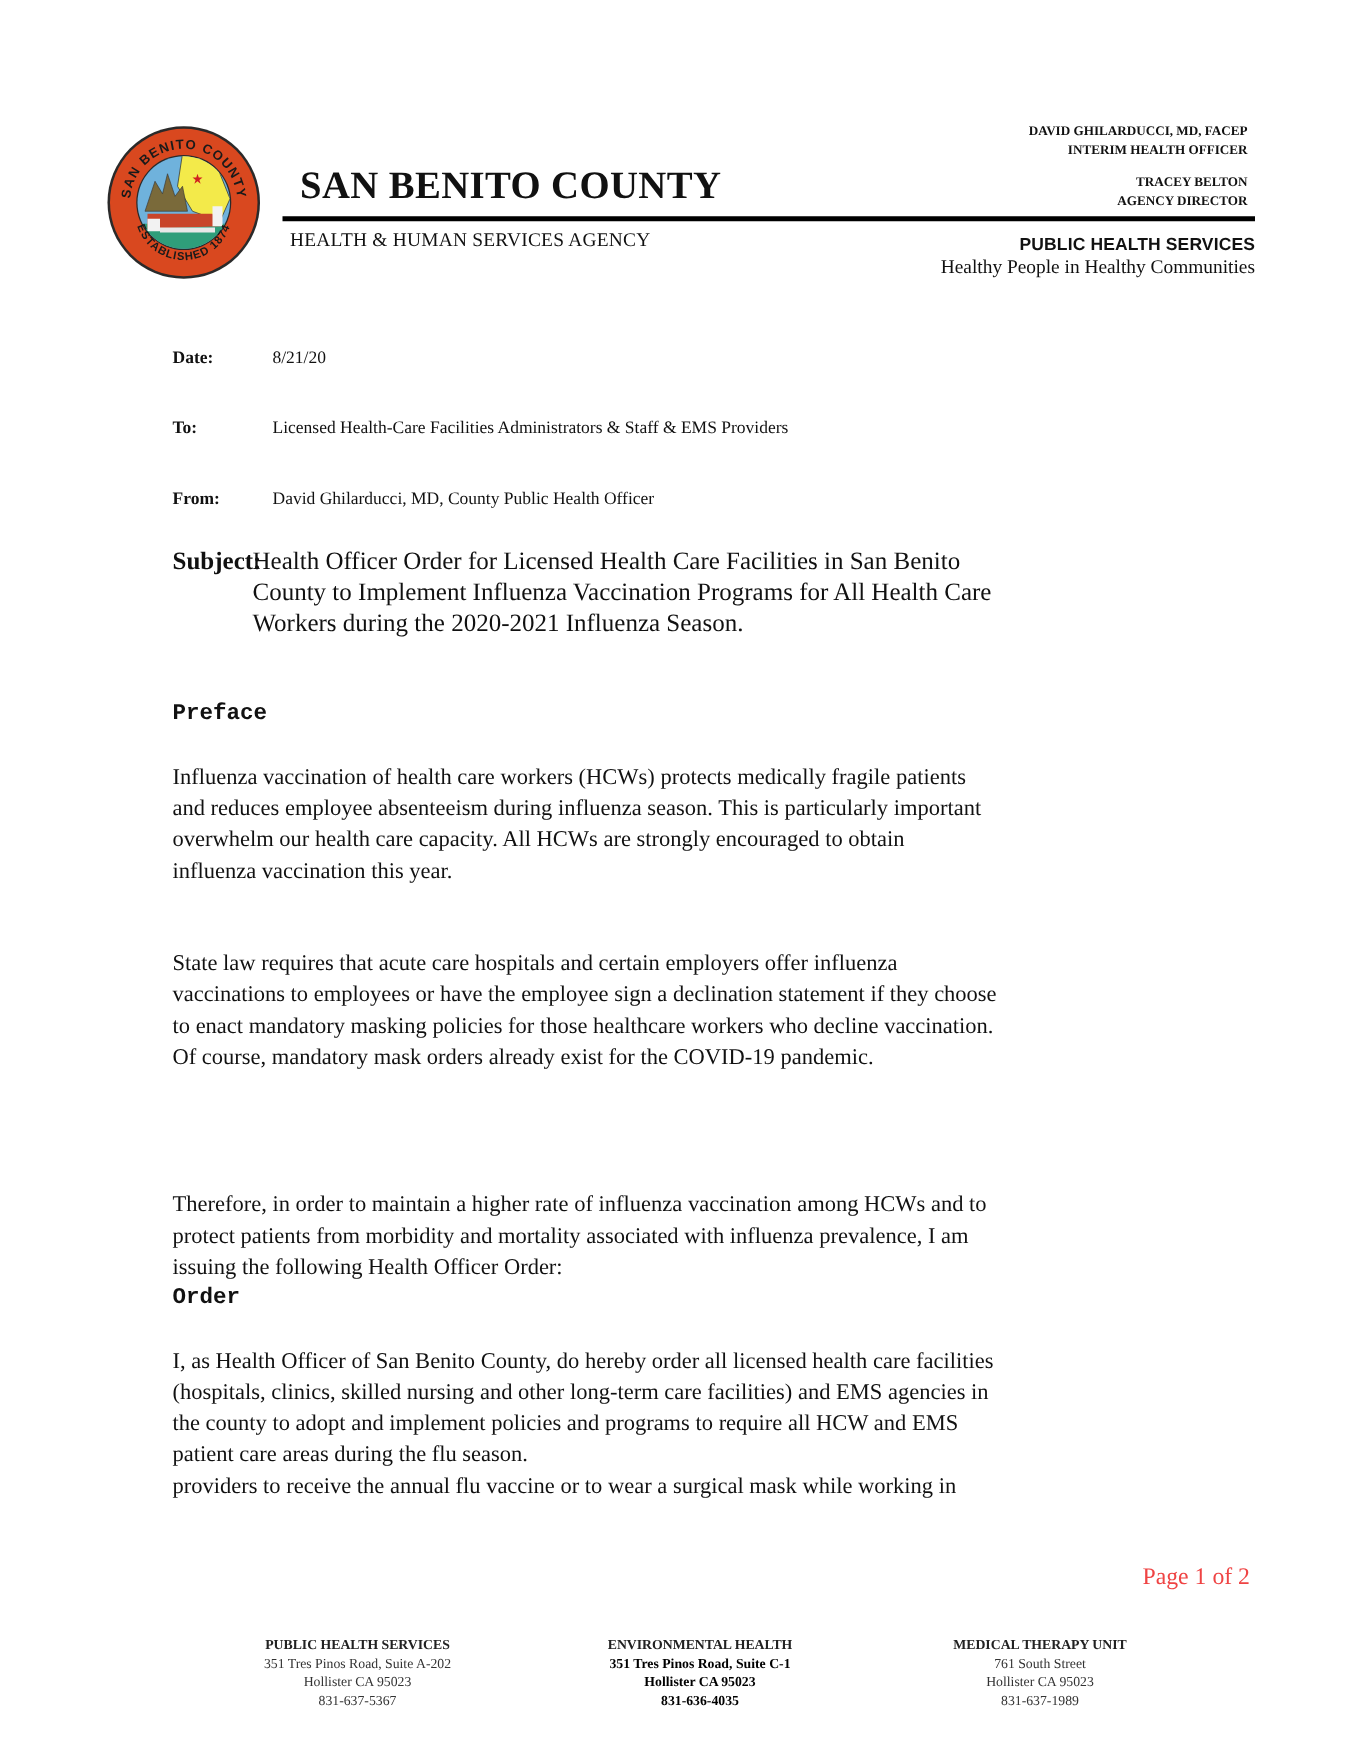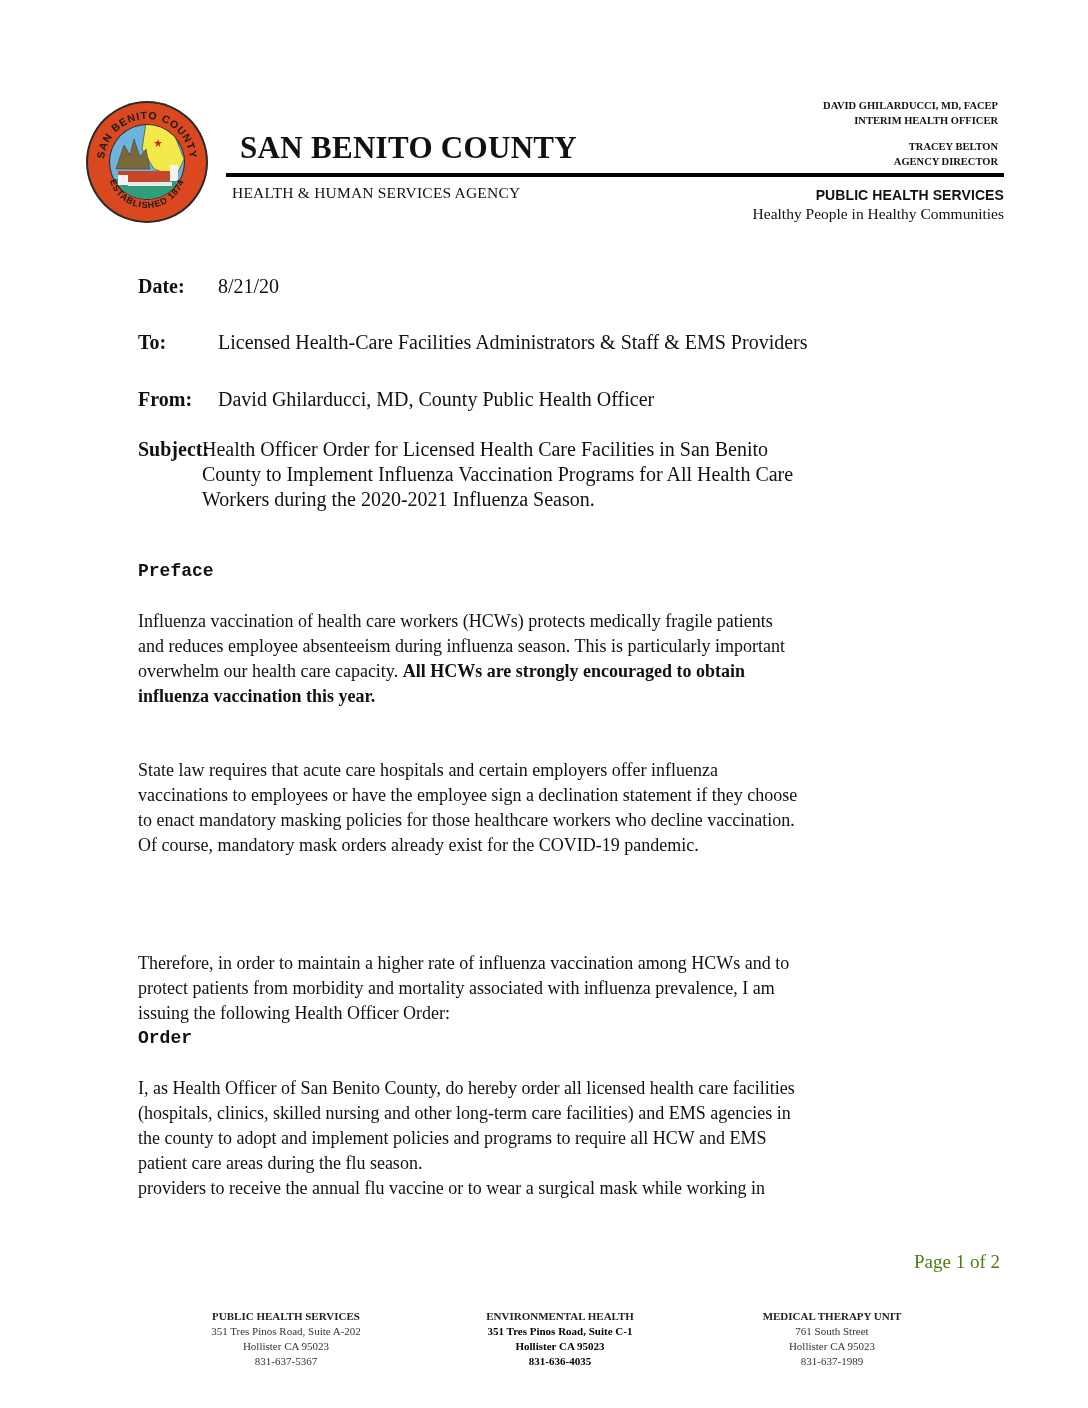--- a/index.html
+++ b/index.html
@@ -11,35 +11,35 @@
     .county-title { left: 240px; top: 130px; font-size: 31px; font-weight: bold; letter-spacing: 0.3px; white-space: nowrap; }
     .rule { left: 226px; top: 173px; width: 778px; height: 4px; background: #000; }
     .agency-name { left: 232px; top: 184px; font-size: 15.5px; letter-spacing: 0.2px; white-space: nowrap; }
     .officer-block { right: 90px; top: 98px; text-align: right; font-size: 10.5px; font-weight: bold; line-height: 15px; }
     .director-block { right: 90px; top: 139px; text-align: right; font-size: 10.5px; font-weight: bold; line-height: 15px; }
     .dept-block { right: 84px; top: 186px; text-align: right; }
     .dept-name { font-family: "Liberation Sans", sans-serif; font-weight: bold; font-size: 14px; letter-spacing: 0.1px; line-height: 18px; }
     .dept-tagline { font-size: 15.5px; line-height: 20px; }
 
     
-    .field { left: 138px; font-size: 20px; line-height: 25px; white-space: nowrap; }
+    .field { left: 138px; font-size: 14px; line-height: 25px; white-space: nowrap; }
     .field .label { display: inline-block; width: 80px; font-weight: bold; }
     .subject { left: 138px; top: 437px; font-size: 20px; line-height: 25px; }
     .subject .label { position: absolute; left: 0; top: 0; font-weight: bold; }
     .subject .lines { margin-left: 64px; width: 680px; }
     .subject .lines div { white-space: nowrap; }
 
     
     .heading { left: 138px; font-size: 18px; font-weight: bold; font-family: Liberation Mono, monospace; }
     .para { left: 138px; width: 880px; font-size: 18px; line-height: 25px; }
     .para div { white-space: nowrap; }
-    .bold { font-weight: bold; }
+    .bold { font-weight: normal; }
 
     
-    .page-num { right: 88px; top: 1251px; font-size: 19px; color: #4d7c0f; }
+    .page-num { right: 88px; top: 1251px; font-size: 19px; color: #ef4444; }
     .foot { top: 1309px; text-align: center; font-size: 11px; line-height: 15px; color: #333; }
     .foot .ft-title { font-weight: bold; color: #222; }
     .foot-1 { left: 186px; width: 200px; }
     .foot-2 { left: 460px; width: 200px; color: #000; font-weight: bold; }
     .foot-3 { left: 732px; width: 200px; }
   </style>
 </head>
 <body>
 
 <div class="abs seal">

